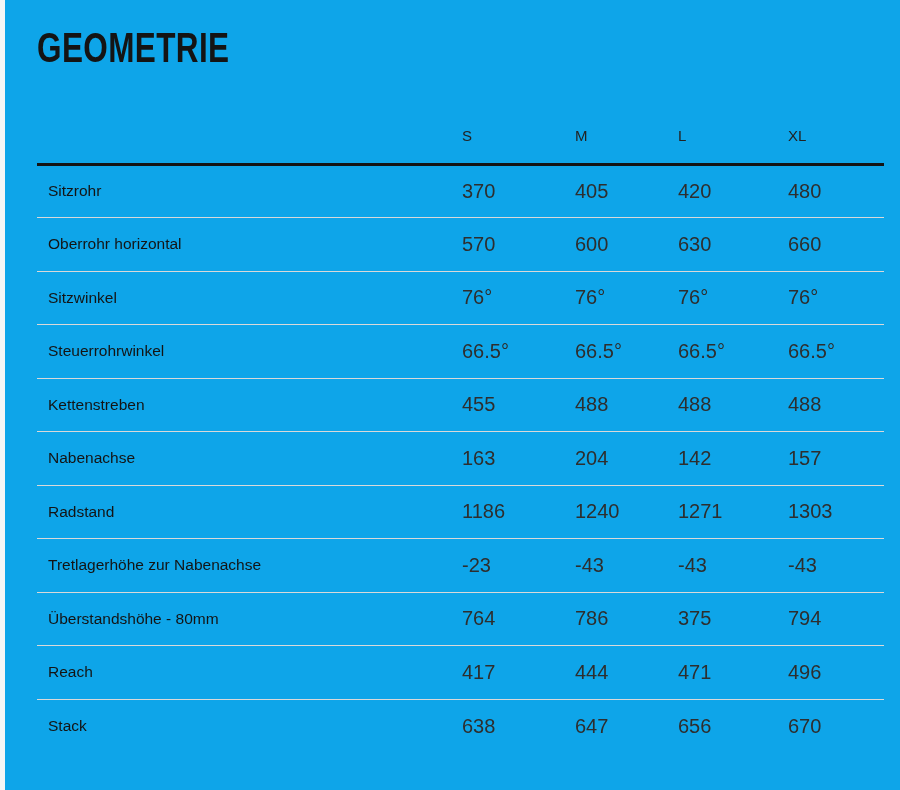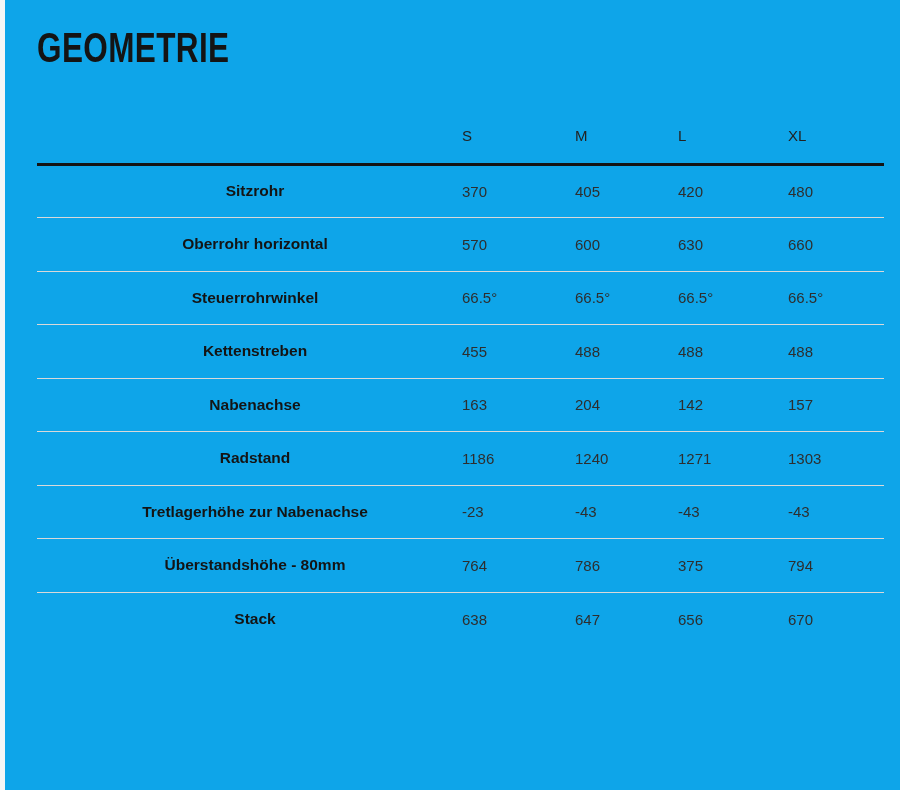--- a/index.html
+++ b/index.html
@@ -49,31 +49,30 @@
     text-align: left;
     font-weight: 400;
     font-size: 15px;
     color: #222222;
     border-bottom: 3px solid #141414;
   }
   tbody td {
     height: 53.5px;
     vertical-align: middle;
     border-bottom: 1px solid #d9d9d9;
-    font-size: 15px;
+    font-size: 20px;
     color: #2e2e2e;
     text-align: left;
   }
   tbody tr:last-child td { border-bottom: none; margin-top: 36px; }
   td.row-label {
-    font-weight: 700;
+    font-weight: 400;
     font-size: 15.5px;
     color: #141414;
     padding-left: 11px;
-    text-align: center;
   }
 </style>
 </head>
 <body>
 
 <div class="page">
   <div class="edge-strip"></div>
   <div class="content">
     <h1 class="page-title">GEOMETRIE</h1>
     <table class="geo-table">
@@ -100,20 +99,27 @@
             <td>405</td>
             <td>420</td>
             <td>480</td>
           </tr>
           <tr>
     <td class="row-label">Oberrohr horizontal</td>
   <td>570</td>
             <td>600</td>
             <td>630</td>
             <td>660</td>
+          </tr>
+          <tr>
+    <td class="row-label">Sitzwinkel</td>
+  <td>76°</td>
+            <td>76°</td>
+            <td>76°</td>
+            <td>76°</td>
           </tr>
           <tr>
     <td class="row-label">Steuerrohrwinkel</td>
   <td>66.5°</td>
             <td>66.5°</td>
             <td>66.5°</td>
             <td>66.5°</td>
           </tr>
           <tr>
     <td class="row-label">Kettenstreben</td>
@@ -144,20 +150,27 @@
             <td>-43</td>
           </tr>
           <tr>
     <td class="row-label">Überstandshöhe - 80mm</td>
   <td>764</td>
             <td>786</td>
             <td>375</td>
             <td>794</td>
           </tr>
           <tr>
+    <td class="row-label">Reach</td>
+  <td>417</td>
+            <td>444</td>
+            <td>471</td>
+            <td>496</td>
+          </tr>
+          <tr>
     <td class="row-label">Stack</td>
   <td>638</td>
             <td>647</td>
             <td>656</td>
             <td>670</td>
           </tr>
         </tbody>
     </table>
   </div>
 </div>

